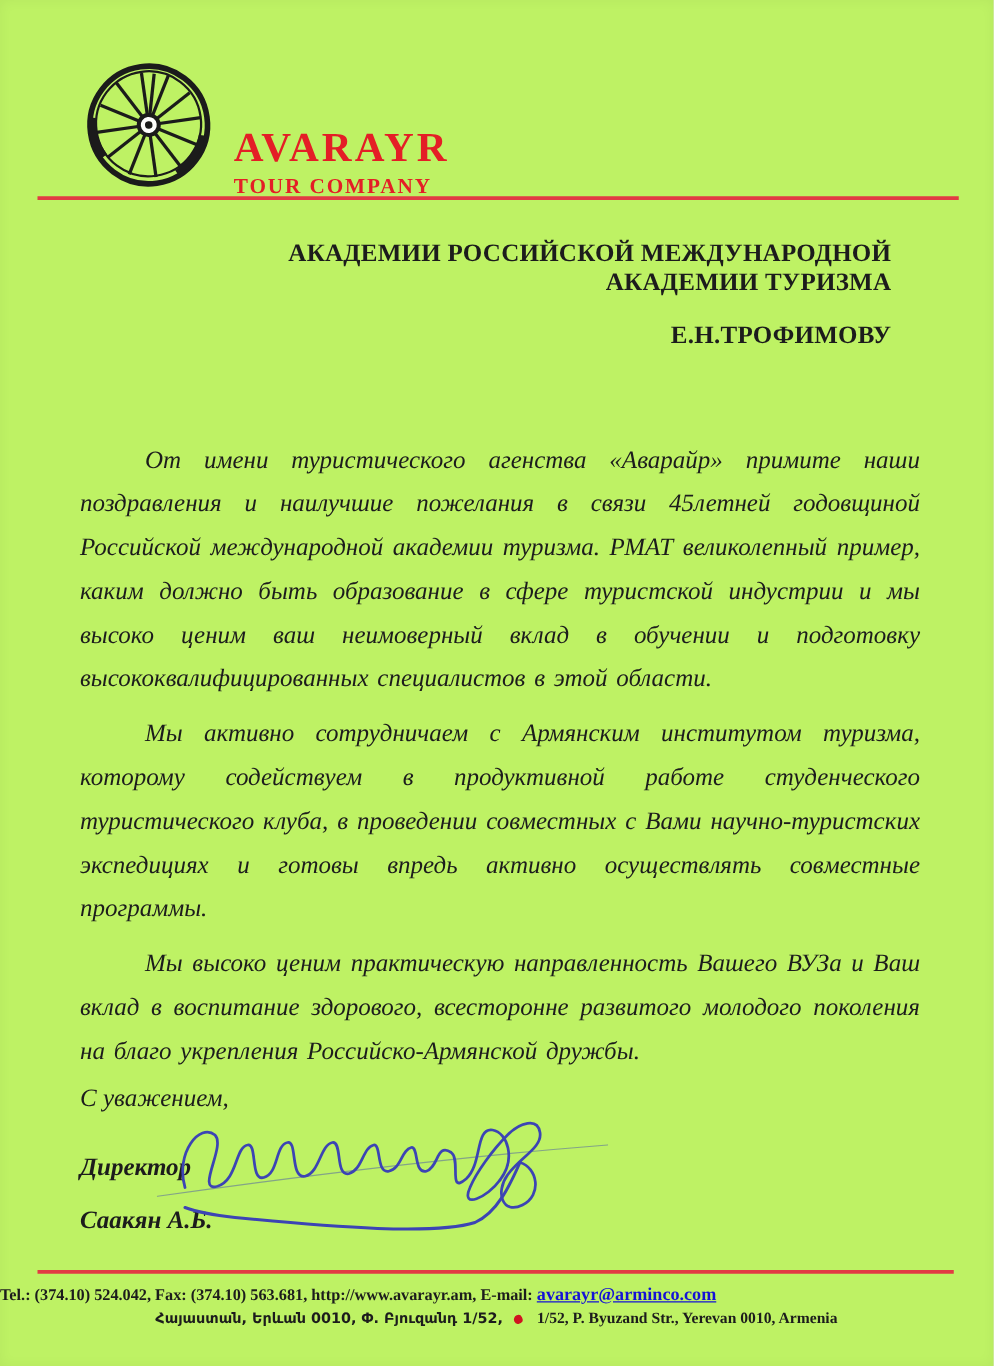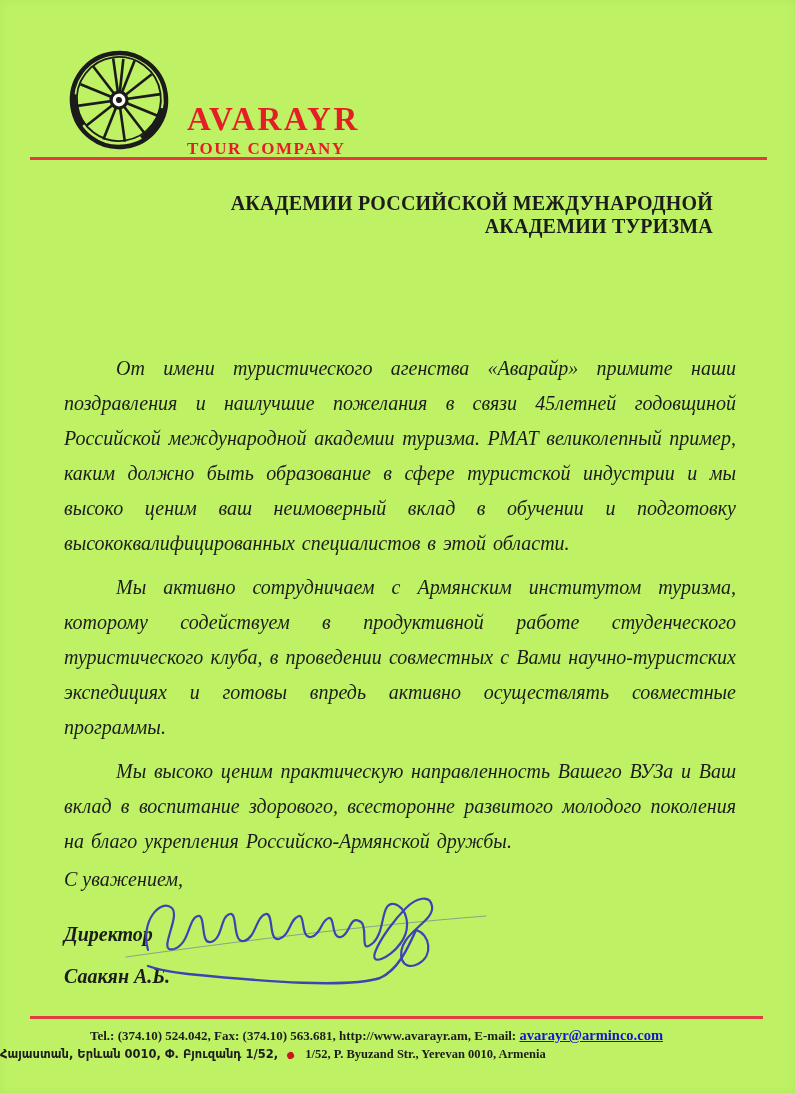--- a/index.html
+++ b/index.html
@@ -47,28 +47,28 @@
   }
   .closing{margin:3px 0 0 0;}
   .signer-title{margin:20px 0 0 0;font-weight:bold;}
   .signer-name{margin:7px 0 0 0;font-weight:bold;}
   
   .signature{position:absolute;left:118px;top:878px;width:400px;height:118px;}
   
   .rule-footer{left:30px;width:733px;top:1016px;}
   .footer-line1{
     position:absolute;left:0;top:1027px;width:663px;
-    text-align:right;font-weight:bold;font-size:13px;line-height:17px;
+    text-align:left;font-weight:bold;font-size:13px;line-height:17px;
   }
   .footer-email{
     color:#1512d6;text-decoration:underline;font-size:14.5px;font-weight:bold;
   }
   .footer-line2{
     position:absolute;left:0;top:1046px;width:670px;
-    text-align:left;font-weight:bold;font-size:12.5px;line-height:16px;
+    text-align:right;font-weight:bold;font-size:12.5px;line-height:16px;
   }
   .armenian{font-family:"DejaVu Sans","DejaVu Serif",sans-serif;font-size:11.5px;}
   .red-marker{
     display:inline-block;width:7px;height:7px;border-radius:60% 50% 50% 50%;
     background:#cf1420;margin:0 8px 0 6px;transform:rotate(-25deg);
     vertical-align:middle;
   }
 </style>
 </head>
 <body>
@@ -106,20 +106,21 @@
   <div class="brand">
     <div class="brand-name">AVARAYR</div>
     <div class="brand-tagline">TOUR COMPANY</div>
   </div>
 
   <div class="rule rule-header"></div>
 
   <div class="recipient">
     <div>АКАДЕМИИ  РОССИЙСКОЙ МЕЖДУНАРОДНОЙ</div>
     <div>АКАДЕМИИ ТУРИЗМА</div>
+    <div class="recipient-name">Е.Н.ТРОФИМОВУ</div>
   </div>
 
   <div class="letter">
     <p class="para">От имени туристического агенства «Аварайр» примите наши поздравления и наилучшие пожелания в связи 45летней годовщиной Российской международной академии туризма. РМАТ великолепный пример, каким должно быть образование в сфере туристской индустрии и мы высоко ценим ваш неимоверный вклад в обучении и подготовку высококвалифицированных специалистов в этой области.</p>
     <p class="para">Мы активно сотрудничаем  с Армянским институтом туризма, которому содействуем в продуктивной работе студенческого туристического клуба, в проведении совместных с Вами научно-туристских экспедициях и готовы впредь активно осуществлять совместные программы.</p>
     <p class="para">Мы высоко ценим практическую направленность Вашего ВУЗа и Ваш вклад в воспитание здорового, всесторонне развитого молодого поколения на благо укрепления Российско-Армянской дружбы.</p>
     <p class="closing">С уважением,</p>
     <p class="signer-title">Директор</p>
     <p class="signer-name">Саакян А.Б.</p>
   </div>

